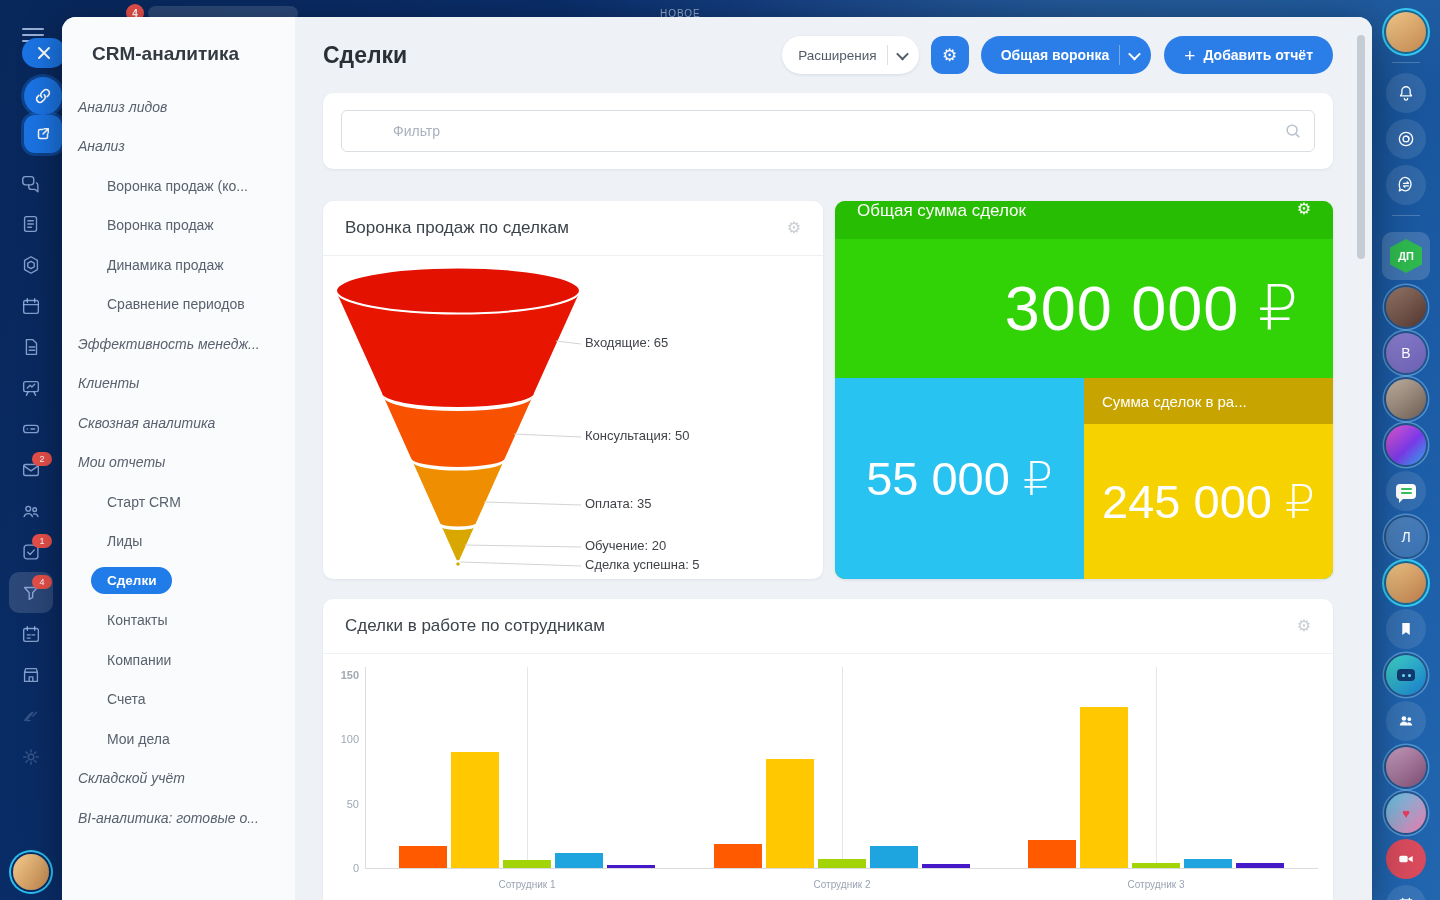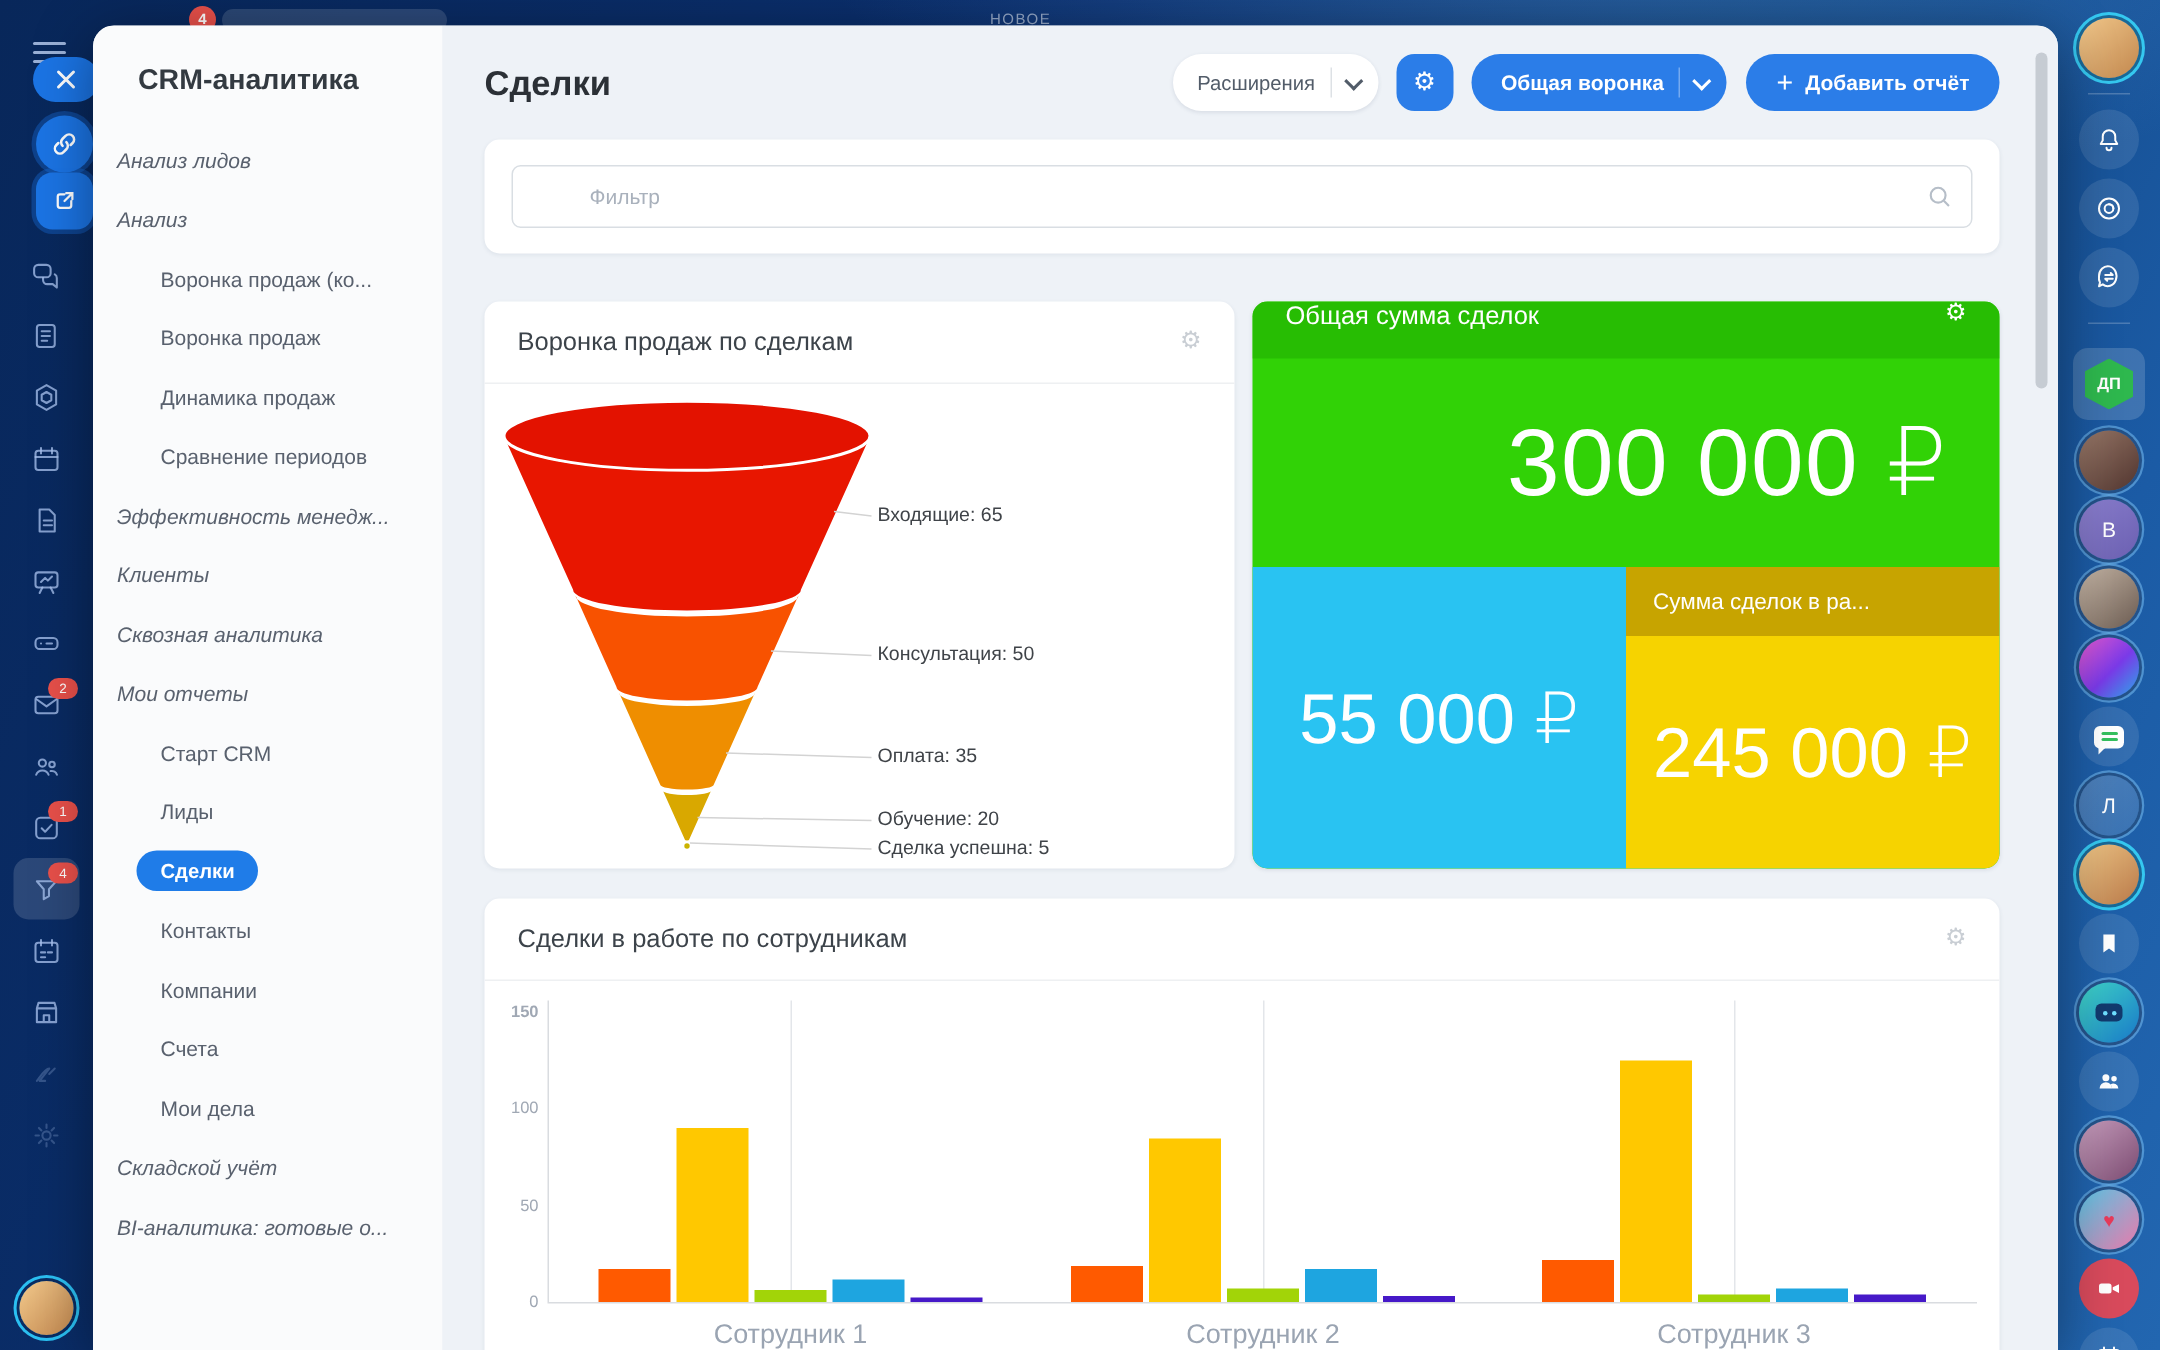--- a/index.html
+++ b/index.html
@@ -85,21 +85,21 @@
   .sum-total{height:139px;display:flex;align-items:center;justify-content:flex-end;padding-right:34px;
        color:#fff;font-size:63px;font-weight:100;letter-spacing:1px;white-space:nowrap;}
   .sum-sub{flex:1;display:flex;}
   .sum-col{width:50%;display:flex;flex-direction:column;}
   .sub-head{height:46px;display:flex;align-items:center;padding:0 18px;color:#fff;font-size:15px;white-space:nowrap;overflow:hidden;}
   .sub-val{flex:1;display:flex;align-items:center;justify-content:center;color:#fff;font-size:47px;font-weight:100;white-space:nowrap;}
 
   .chart-card{margin-top:20px;height:330px;overflow:hidden;}
   .chart-body{position:relative;height:265px;margin-top:1px;}
   .ytick{position:absolute;width:30px;text-align:right;font-size:11px;color:#a0a8b4;}
-  .xlab{position:absolute;height:16px;font-size:18px;color:#9aa4b2;text-align:center;}
+  .xlab{position:absolute;height:16px;font-size:10px;color:#9aa4b2;text-align:center;}
   .gridline{position:absolute;width:1px;background:#e3e6ea;}
   .axisline{position:absolute;width:1px;background:#d9dce0;}
   .baseline{position:absolute;height:1px;background:#d9dce0;}
   .bar{position:absolute;width:48px;}
 
   .scroll-thumb{position:absolute;right:7px;top:18px;width:8px;height:224px;border-radius:4px;background:#c6ccd3;cursor:pointer;z-index:8;}
 
   
   .right-rail{position:absolute;right:0;top:0;width:68px;height:900px;z-index:5;display:flex;flex-direction:column;align-items:center;}
   .rr-avatar{width:40px;height:40px;border-radius:50%;flex:none;cursor:pointer;box-shadow:0 0 0 2px rgba(9,40,90,.6),0 0 0 3.5px rgba(120,190,240,.55);

